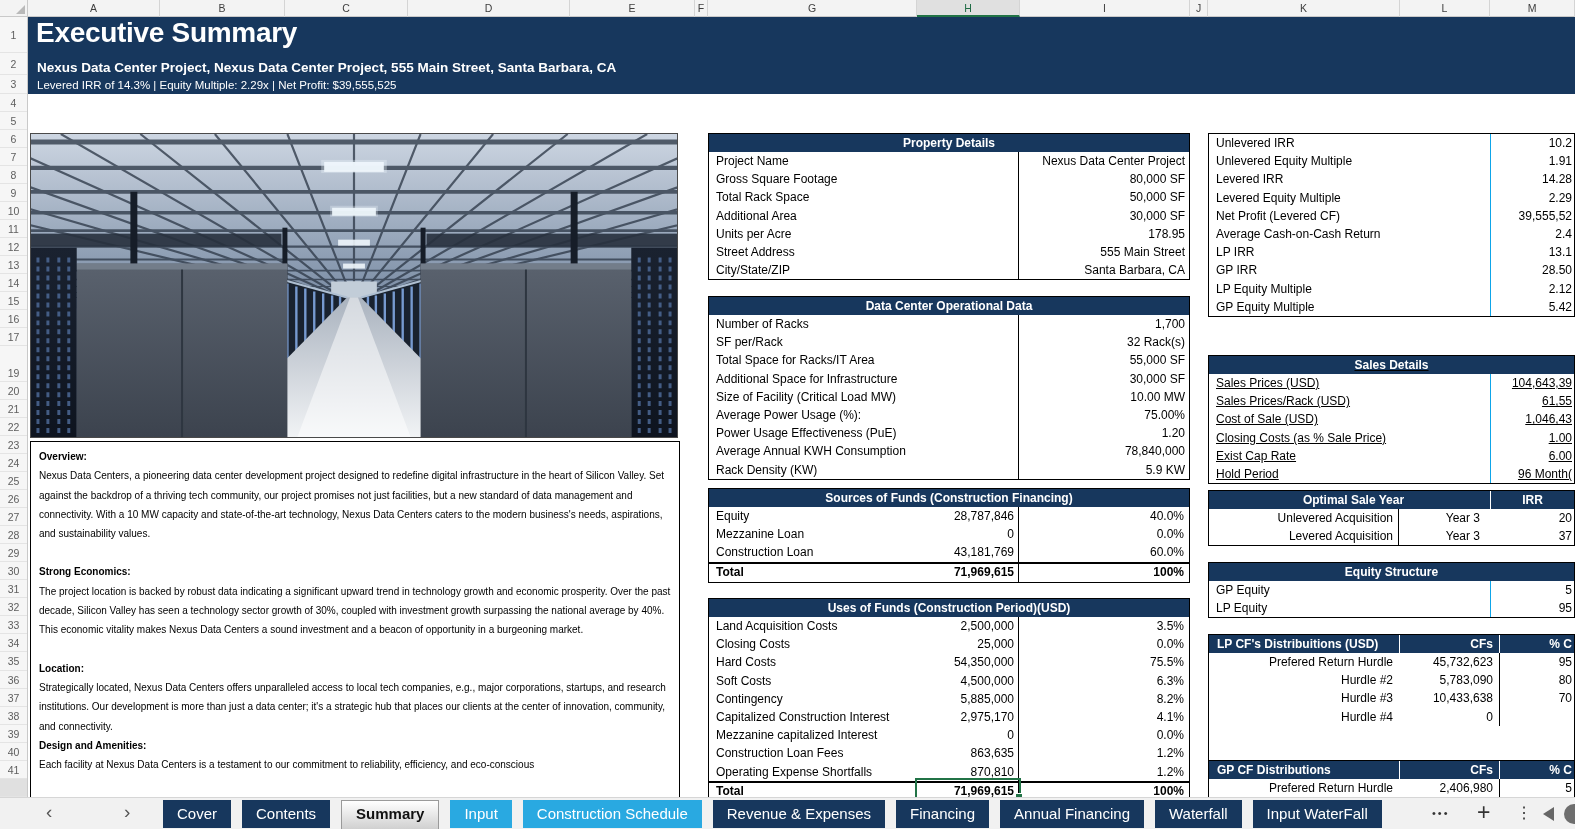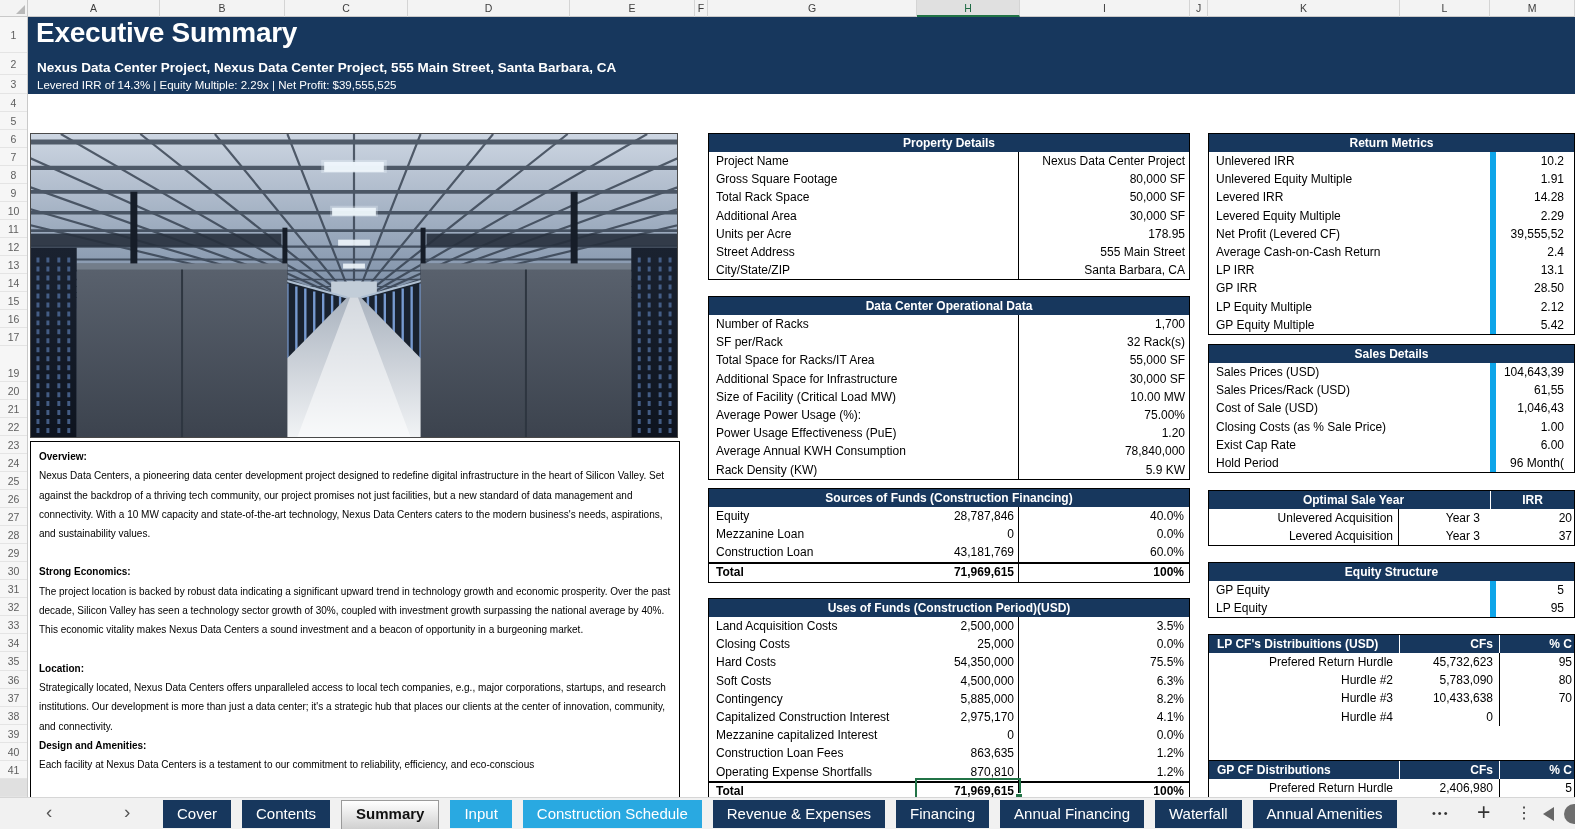--- a/index.html
+++ b/index.html
@@ -50,21 +50,21 @@
   .ttot-gray .trow{font-weight:bold;border-top:1px solid #000;background:#EFEFEF;height:18px;line-height:16px;margin-top:36px;}
   
   .tv2 .c1{flex:1;padding-left:7px;}
   .tv2 .c2{width:171px;border-left:1px solid #000;text-align:right;padding-right:4px;}
   
   .tv3 .c1{flex:1;padding-left:7px;}
   .tv3 .c2{width:114px;text-align:right;padding-right:4px;}
   .tv3 .c3{width:171px;border-left:1px solid #000;text-align:right;padding-right:5px;}
   
   .trm .c1{flex:1;padding-left:7px;}
-  .trm .c2{width:84px;border-left:6px solid #0ea5e9;text-align:right;padding-right:10px;}
+  .trm .c2{width:84px;border-left:1px solid #0ea5e9;text-align:right;padding-right:2px;}
   
   .topt .c1{width:190px;text-align:right;padding-right:5px;border-right:1px solid #000;}
   .topt .c2{width:95px;text-align:right;padding-right:14px;}
   .topt .c3{flex:1;text-align:right;padding-right:2px;}
   .topt .h1{flex:1;text-align:center;}
   .topt .h2{width:84px;text-align:center;}
   
   .tlp .c1{width:190px;text-align:right;padding-right:6px;}
   .tlp .c2{width:100px;text-align:right;padding-right:6px;}
   .tlp .c3{flex:1;border-left:1px solid #000;text-align:right;padding-right:2px;}
@@ -443,21 +443,20 @@
       <div class="ttot">
           <div class="trow">
             <span class="c1">Total</span>
             <span class="c2">71,969,615</span>
             <span class="c3">100%</span>
           </div>
         </div>
     </div>
 
     <div class="xtable trm" style="left:1180px;top:116px;width:367px;">
-      <div class="thead">Return Metrics</div>
       <div>
           <div class="trow">
             <span class="c1">Unlevered IRR</span>
             <span class="c2">10.2</span>
           </div>
           <div class="trow">
             <span class="c1">Unlevered Equity Multiple</span>
             <span class="c2">1.91</span>
           </div>
           <div class="trow">
@@ -488,21 +487,21 @@
             <span class="c1">LP Equity Multiple</span>
             <span class="c2">2.12</span>
           </div>
           <div class="trow">
             <span class="c1">GP Equity Multiple</span>
             <span class="c2">5.42</span>
           </div>
         </div>
     </div>
 
-    <div class="xtable trm" style="left:1180px;top:327px;width:367px;">
+    <div class="xtable trm" style="left:1180px;top:338px;width:367px;text-decoration:underline;">
       <div class="thead">Sales Details</div>
       <div>
           <div class="trow">
             <span class="c1">Sales Prices (USD)</span>
             <span class="c2">104,643,39</span>
           </div>
           <div class="trow">
             <span class="c1">Sales Prices/Rack (USD)</span>
             <span class="c2">61,55</span>
           </div>
@@ -619,21 +618,21 @@
     <div id="tabs">
         <div class="tab">Cover</div>
         <div class="tab">Contents</div>
         <div class="tab active">Summary</div>
         <div class="tab cyan">Input</div>
         <div class="tab cyan">Construction Schedule</div>
         <div class="tab">Revenue &amp; Expenses</div>
         <div class="tab">Financing</div>
         <div class="tab">Annual Financing</div>
         <div class="tab">Waterfall</div>
-        <div class="tab">Annual Amenities</div>
+        <div class="tab">Input WaterFall</div>
       </div>
     <span id="ic-dots" class="tbicon">•••</span>
     <span id="ic-plus" class="tbicon">+</span>
     <span id="ic-kebab" class="tbicon">⋮</span>
     <span id="ic-tri" class="tbicon"></span>
     <span id="ic-circ" class="tbicon"></span>
   </div>
 
 </div>
 

